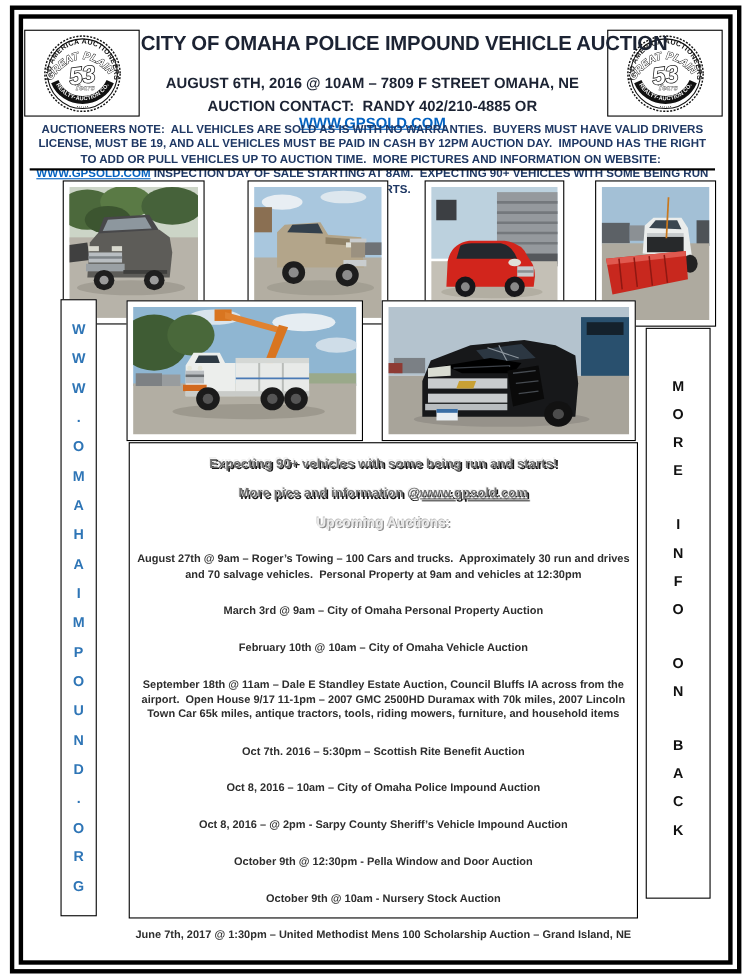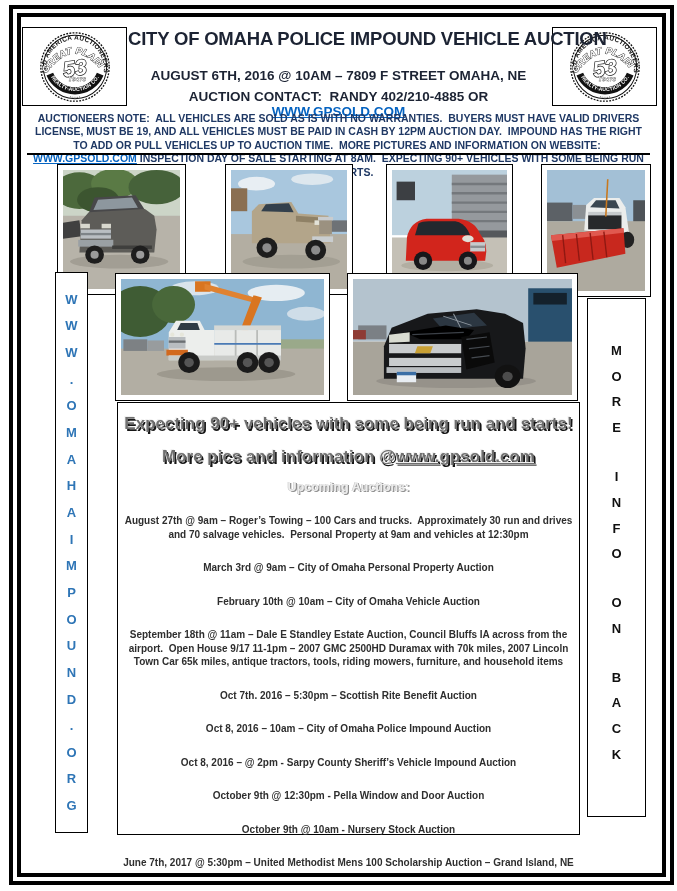--- a/index.html
+++ b/index.html
@@ -44,21 +44,21 @@
   .v-letter{display:block;min-height:10px;}
 
   
   .center-box{position:absolute;left:117px;top:402px;width:463px;height:433px;
               border:1.5px solid #000;background:#fff;box-sizing:border-box;
               text-align:center;padding-top:11px;}
   .emboss{font-weight:bold;color:#6f6f6f;
           text-shadow:-1px -1px 0 #f1f1f1,1.6px 1.6px 0 #161616;}
   .emboss-light{font-weight:bold;color:#ececec;
           text-shadow:-0.5px -0.5px 0 #bfbfbf,1.2px 1.2px 0 #8f8f8f;}
-  .headline{font-size:17px;margin:0 0 13px;}
+  .headline{font-size:12px;margin:0 0 13px;}
   .upcoming{font-size:12.5px;margin:0 0 8px;}
   .auction-item{font-size:10px;line-height:13.5px;font-weight:bold;color:#2e2e2e;
                 margin:20px auto;max-width:452px;}
   .emboss a{color:inherit;text-shadow:inherit;text-decoration:underline;cursor:pointer;}
 </style>
 </head>
 <body>
 
 <div class="page">
   <div class="frame-outer">
@@ -356,16 +356,16 @@
     <div>
         <p class="auction-item">August 27th @ 9am – Roger’s Towing – 100 Cars and trucks.&nbsp; Approximately 30 run and drives and 70 salvage vehicles.&nbsp; Personal Property at 9am and vehicles at 12:30pm</p>
         <p class="auction-item">March 3rd @ 9am – City of Omaha Personal Property Auction</p>
         <p class="auction-item">February 10th @ 10am – City of Omaha Vehicle Auction</p>
         <p class="auction-item">September 18th @ 11am – Dale E Standley Estate Auction, Council Bluffs IA across from the airport.&nbsp; Open House 9/17 11-1pm – 2007 GMC 2500HD Duramax with 70k miles, 2007 Lincoln Town Car 65k miles, antique tractors, tools, riding mowers, furniture, and household items</p>
         <p class="auction-item">Oct 7th. 2016 – 5:30pm – Scottish Rite Benefit Auction</p>
         <p class="auction-item">Oct 8, 2016 – 10am – City of Omaha Police Impound Auction</p>
         <p class="auction-item">Oct 8, 2016 – @ 2pm - Sarpy County Sheriff’s Vehicle Impound Auction</p>
         <p class="auction-item">October 9th @ 12:30pm - Pella Window and Door Auction</p>
         <p class="auction-item">October 9th @ 10am - Nursery Stock Auction</p>
-        <p class="auction-item">June 7th, 2017 @ 5:30pm – United Methodist Mens 100 Scholarship Auction – Grand Island, NE</p>
+        <p class="auction-item">June 7th, 2017 @ 1:30pm – United Methodist Mens 100 Scholarship Auction – Grand Island, NE</p>
       </div>
   </div>
 </div>
 
 </body></html>

